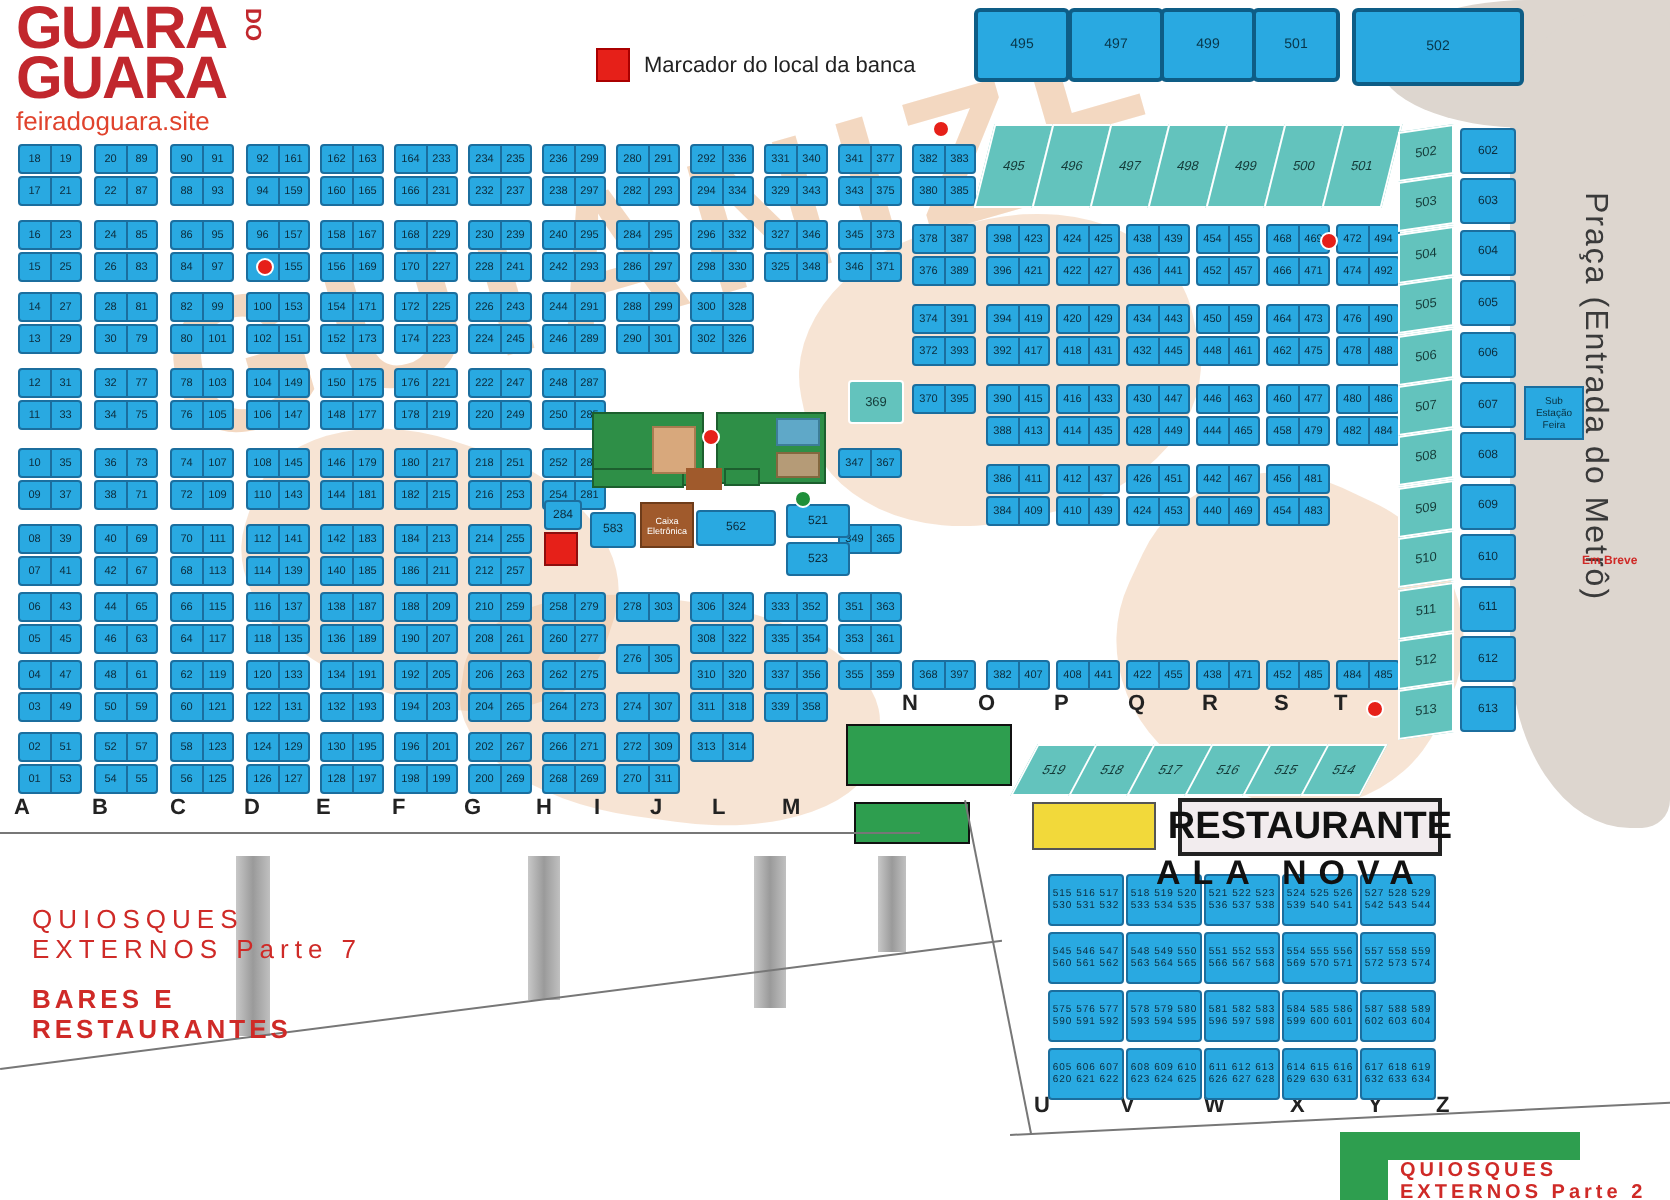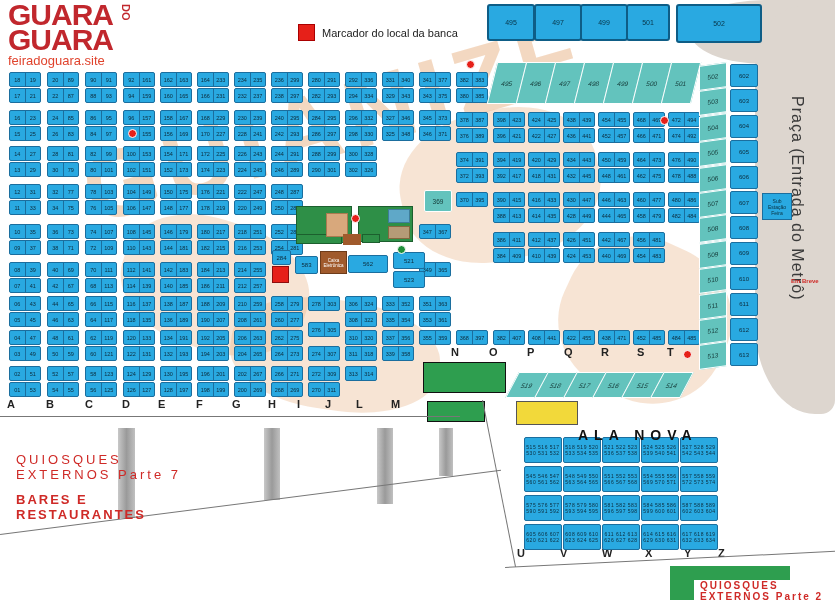--- a/index.html
+++ b/index.html
@@ -1190,22 +1190,23 @@
       <div class="line" style="left: 505px; top: 567px; width: 331px; height: 1px; transform: rotate(-2.8deg);"></div>
       <div class="mkr" style="left: 128px; top: 129px; width: 7px; height: 7px;"></div>
       <div class="mkr" style="left: 466px; top: 60px; width: 7px; height: 7px;"></div>
       <div class="mkr" style="left: 660px; top: 116px; width: 7px; height: 7px;"></div>
       <div class="mkr" style="left: 683px; top: 350px; width: 7px; height: 7px;"></div>
       <div class="mkr" style="left: 351px; top: 214px; width: 7px; height: 7px;"></div>
       <div class="mkg" style="left: 397px; top: 245px; width: 7px; height: 7px;"></div>
       <div class="mkg" style="left: 334px; top: 256px; width: 7px; height: 7px;"></div>
     </div>
 
-
-  <div class="abs" style="left:578px;top:427px;font-size:14px;font-weight:bold;letter-spacing:6px;color:#111;">ALA NOVA</div>
+  <div class="abs" style="left:589px;top:399px;width:132px;height:29px;background:#f2ecee;border:2px solid #222;display:flex;align-items:center;justify-content:center;font-size:19px;font-weight:bold;color:#111;">RESTAURANTE</div>
+
+  <div class="abs" style="left:578px;top:427px;font-size:17px;font-weight:bold;letter-spacing:6px;color:#111;">ALA NOVA</div>
 
   <div class="abs redtext" style="left:16px;top:452px;font-size:13px;letter-spacing:3px;">
     <div>QUIOSQUES</div>
     <div>EXTERNOS Parte 7</div>
   </div>
   <div class="abs redtext" style="left:16px;top:492px;font-size:13px;font-weight:bold;letter-spacing:2px;">
     <div>BARES E</div>
     <div>RESTAURANTES</div>
   </div>
 

